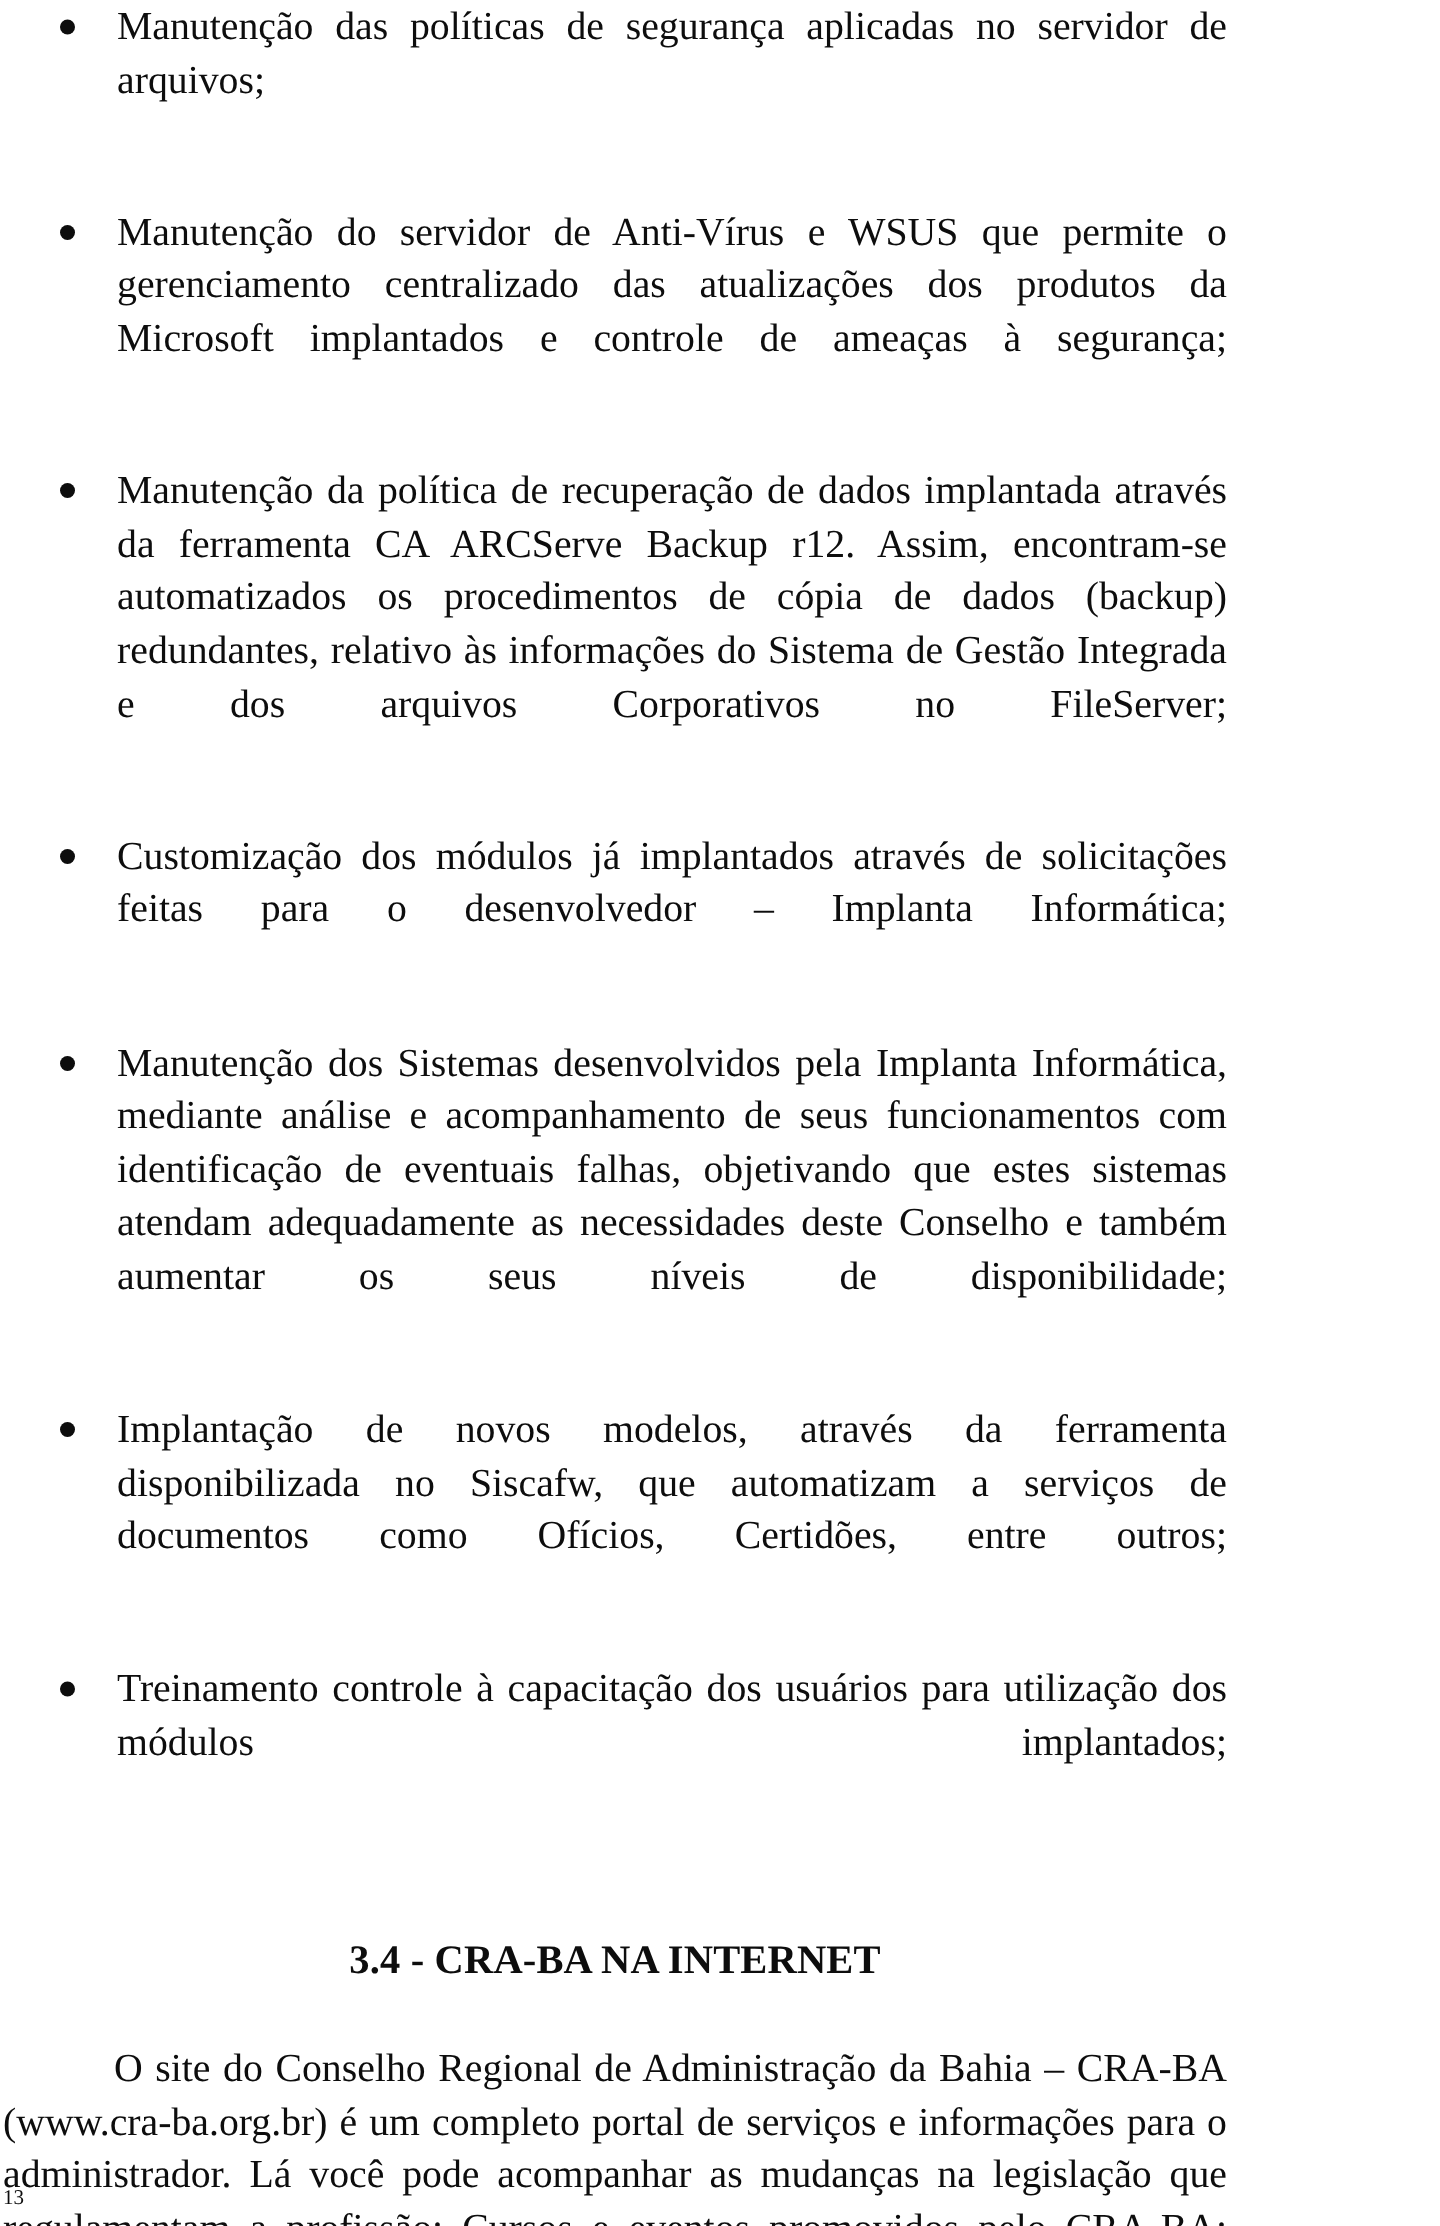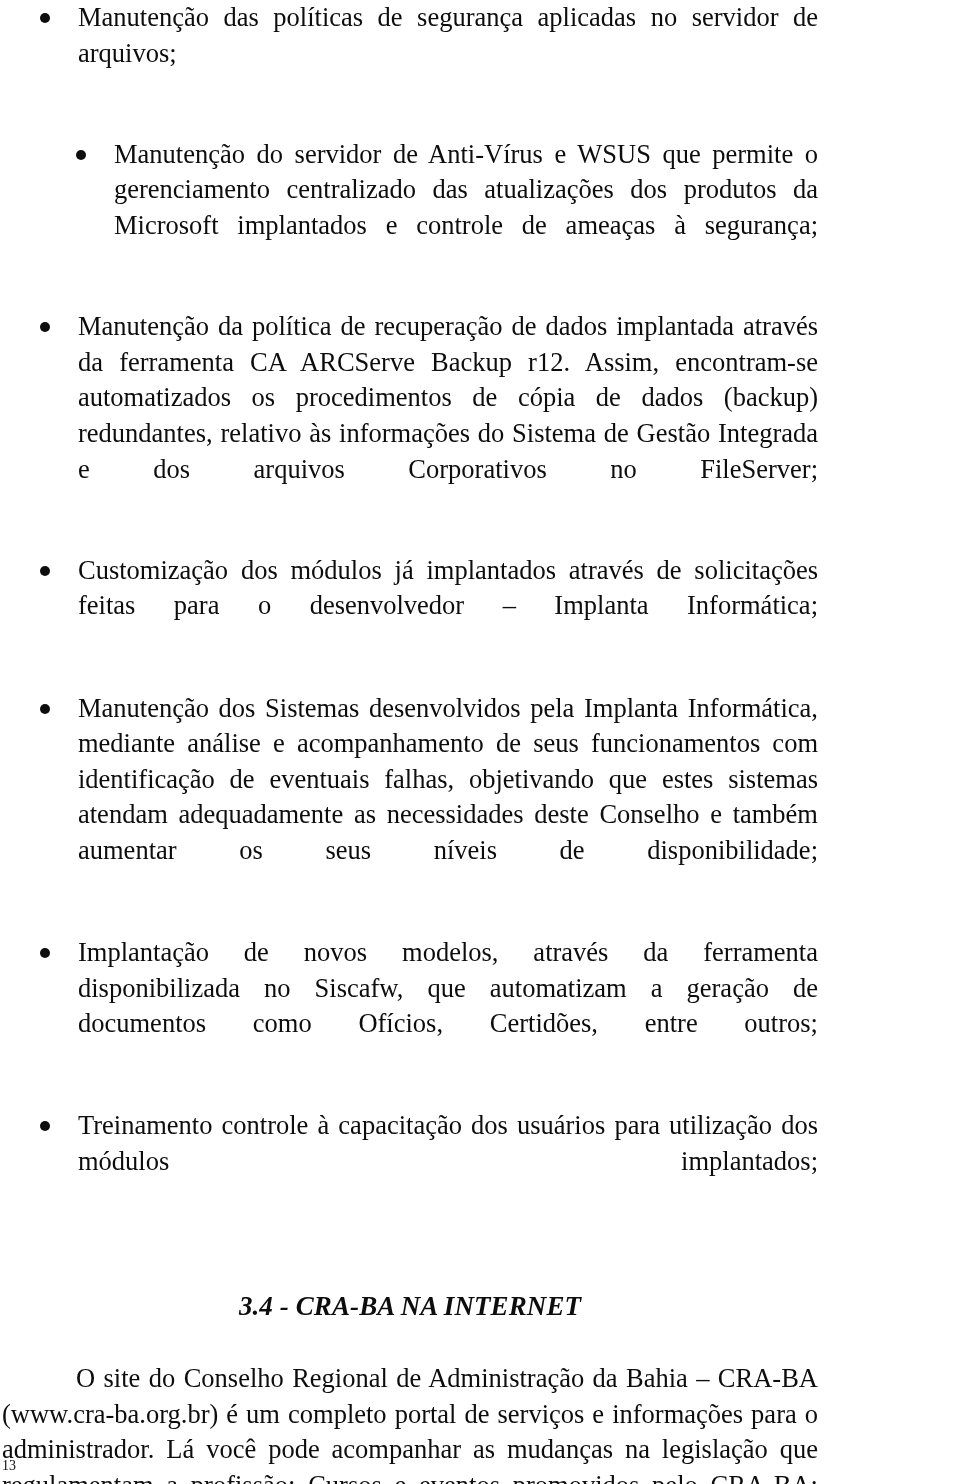--- a/index.html
+++ b/index.html
@@ -74,21 +74,20 @@
 
   
   .section-heading {
     margin: 0;
     padding: 0;
     font-size: 27px;
     font-weight: bold;
     text-align: center;
     letter-spacing: 0.1px;
     line-height: 34px;
-    font-style: italic;
   }
 
   .heading-block {
     margin-top: 74px;
     margin-bottom: 0;
   }
 
   
   .body-paragraph {
     margin: 0;
@@ -110,21 +109,21 @@
   .page-number {
     position: absolute;
     left: 2px;
     bottom: 6px;
     font-size: 14px;
     line-height: 24px;
   }
 
   
   .gap-1 { margin-bottom: 30px; }
-  .gap-2 { margin-bottom: 30px; margin-left: 36px; }
+  .gap-2 { margin-bottom: 30px; }
   .gap-3 { margin-bottom: 30px; }
   .gap-4 { margin-bottom: 32px; }
   .gap-5 { margin-bottom: 31px; }
   .gap-6 { margin-bottom: 31px; }
   .gap-7 { margin-bottom: 31px; }
 </style>
 </head>
 <body>
 
 <div class="page">
@@ -152,21 +151,21 @@
       <span class="bullet-text">Customização dos módulos já implantados através de solicitações feitas para o desenvolvedor – Implanta Informática;</span>
     </li>
 
     <li class="bullet-item gap-5">
       <span class="bullet-dot"></span>
       <span class="bullet-text">Manutenção dos Sistemas desenvolvidos pela Implanta Informática, mediante análise e acompanhamento de seus funcionamentos com identificação de eventuais falhas, objetivando que estes sistemas atendam adequadamente as necessidades deste Conselho e também aumentar os seus níveis de disponibilidade;</span>
     </li>
 
     <li class="bullet-item gap-7">
       <span class="bullet-dot"></span>
-      <span class="bullet-text">Implantação de novos modelos, através da ferramenta disponibilizada no Siscafw, que automatizam a geração de documentos como Ofícios, Certidões, entre outros;</span>
+      <span class="bullet-text">Implantação de novos modelos, através da ferramenta disponibilizada no Siscafw, que automatizam a serviços de documentos como Ofícios, Certidões, entre outros;</span>
     </li>
 
     <li class="bullet-item">
       <span class="bullet-dot"></span>
       <span class="bullet-text">Treinamento controle à capacitação dos usuários para utilização dos módulos implantados;</span>
     </li>
 
   </ul>
 
   <div class="heading-block">

